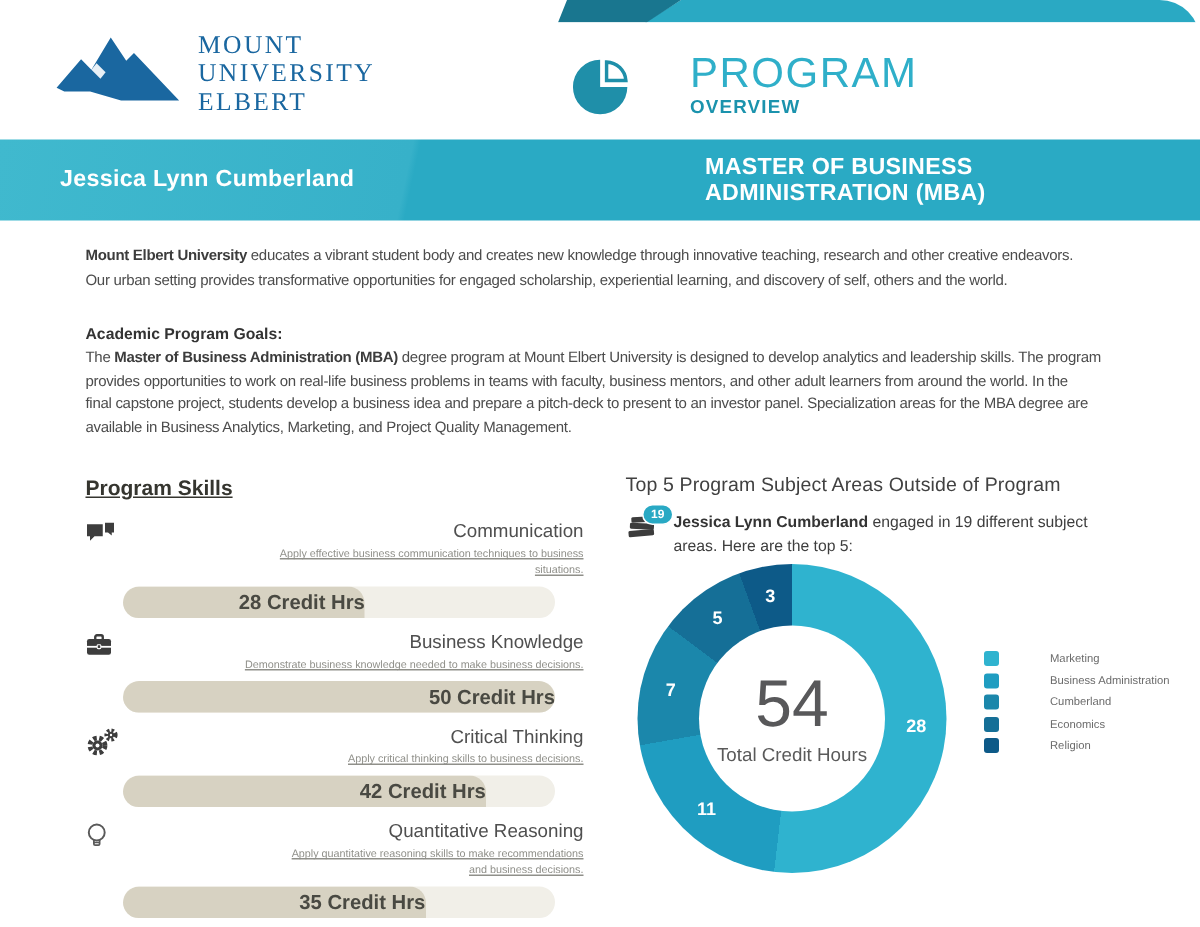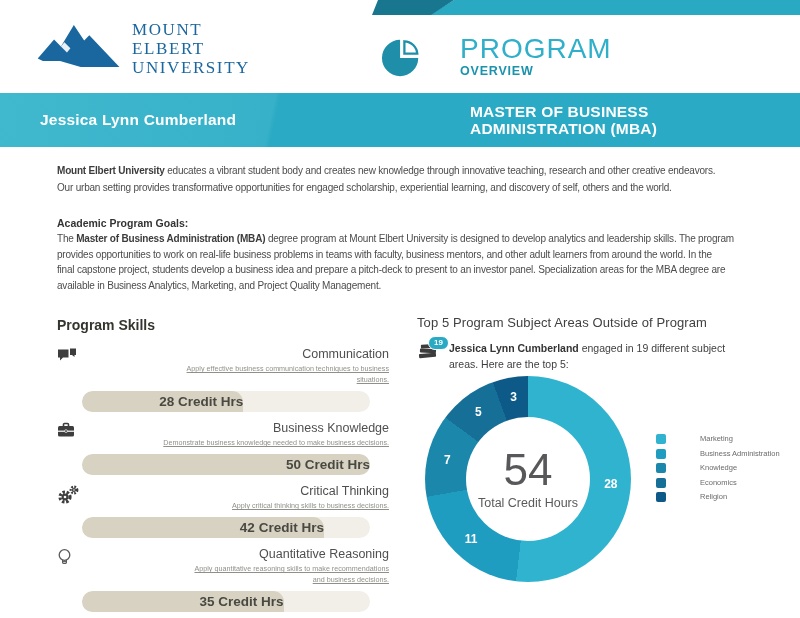--- a/index.html
+++ b/index.html
@@ -1,17 +1,17 @@
 <!DOCTYPE html>
 <html><head>
 <meta charset="utf-8">
 <style>
   * { margin:0; padding:0; box-sizing:border-box; }
   body { font-family:"Liberation Sans", sans-serif; background:#fff; }
-  .page { position:relative; width:800px; height:618px; background:#fff; overflow:hidden; }
+  .page { position:relative; width:800px; height:618px; background:#fff; overflow:hidden;border-radius:27px; }
 
   
   .strip { position:absolute; top:0; right:0; width:428px; height:15px; }
   .strip-dark { position:absolute; left:0; top:0; width:82px; height:15px; background:#19768f;
                 clip-path:polygon(6px 0,100% 0,72% 100%,0 100%); }
   .strip-light { position:absolute; left:58px; right:0; top:0; bottom:0; background:#2aa9c3;
                  clip-path:polygon(24px 0,100% 0,100% 100%,0 100%); }
 
   
   .header-top { position:relative; height:93px; }
@@ -35,21 +35,21 @@
   .para b, .goals b { color:#3c3c3c; }
   .goals { margin-top:20px; }
   .goals-heading { font-size:10.5px; font-weight:bold; color:#333; line-height:15px; }
   .goals .line { font-size:10px; letter-spacing:-0.2px; color:#4c4c4c; line-height:15.5px; white-space:nowrap; }
 
   .columns { display:flex; margin-top:18px; }
   .col-left { width:332px; }
   .col-right { flex:1; padding-left:28px; }
 
   
-  .skills-heading { font-size:14px; font-weight:bold; color:#35352f; margin:6px 0 14px; }
+  .skills-heading { font-size:14px; font-weight:bold; color:#35352f; margin:6px 0 14px;text-decoration:underline; }
   .skill { display:flex; margin-bottom:9px; }
   .s-icon { width:25px; flex:0 0 25px; padding-top:1px; }
   .s-body { flex:1;text-align:right; }
   .s-title { font-size:12.5px; color:#4f4f4f; line-height:15px; }
   .s-desc { font-size:7.2px; color:#90908a; line-height:11px; margin-top:1px; }
   .s-desc .dline { white-space:nowrap;text-decoration:underline; }
   .bar { width:288px; height:21px; border-radius:11px; background:#f1efe8; margin-top:6px; overflow:hidden; }
   .bar-fill { height:34px; border-radius:11px; background:#d7d2c2; }
   .bar-label { font-size:13.5px; font-weight:bold; color:#494942; line-height:21px; padding-left:17px; white-space:nowrap; }
 
@@ -90,22 +90,22 @@
   <div class="header-top">
     <div class="logo-block">
       <span>
         <svg width="86" height="58" viewBox="0 0 100 64">
           <polygon fill="#1a67a0" points="2,50 21,28 29,36 44,11 56,29 62,23 97,60 52,60 28,53 8,53"></polygon>
           <polygon fill="#ffffff" points="29,36 33,31 40,38 36,43" opacity="0.9"></polygon>
         </svg>
       </span>
       <div class="logo-text">
         <div>MOUNT</div>
+        <div>UNIVERSITY</div>
         <div>ELBERT</div>
-        <div>UNIVERSITY</div>
       </div>
     </div>
     <div class="banner-right">
       <span>
         <svg width="42" height="44" viewBox="0 0 44 46">
           <path d="M20,23 L20,4 A19,19 0 1 0 39,23 Z" fill="#1f8fa9"></path>
           <path d="M24.5,18.5 L24.5,5.5 A14,14 0 0 1 38,18.5 Z" fill="#ffffff" stroke="#1f8fa9" stroke-width="2.4"></path>
         </svg>
       </span>
       <div class="banner-text">
@@ -268,21 +268,21 @@
               <div class="legend-item">
                 <span class="legend-swatch" style="background: rgb(47, 179, 207);"></span>
                 <span class="legend-label">Marketing</span>
               </div>
               <div class="legend-item">
                 <span class="legend-swatch" style="background: rgb(31, 157, 193);"></span>
                 <span class="legend-label">Business Administration</span>
               </div>
               <div class="legend-item">
                 <span class="legend-swatch" style="background: rgb(27, 135, 171);"></span>
-                <span class="legend-label">Knowledge</span>
+                <span class="legend-label">Cumberland</span>
               </div>
               <div class="legend-item">
                 <span class="legend-swatch" style="background: rgb(21, 111, 151);"></span>
                 <span class="legend-label">Economics</span>
               </div>
               <div class="legend-item">
                 <span class="legend-swatch" style="background: rgb(13, 90, 136);"></span>
                 <span class="legend-label">Religion</span>
               </div>
             </div>

